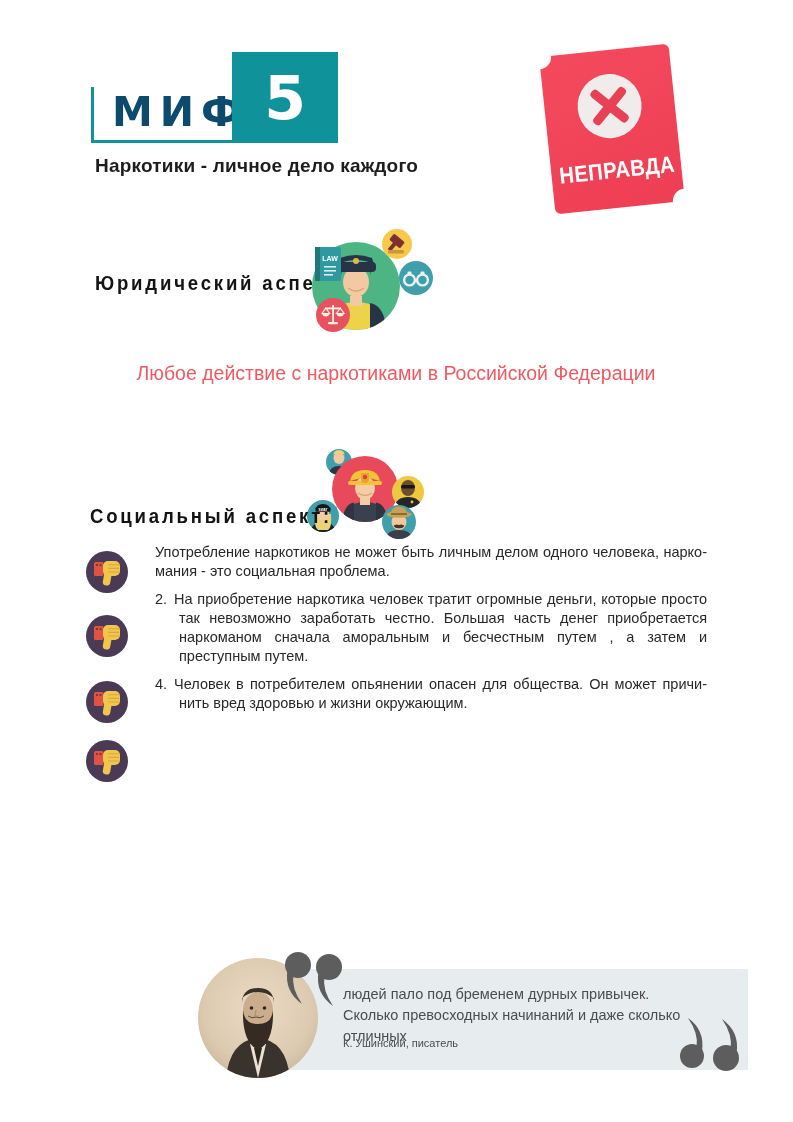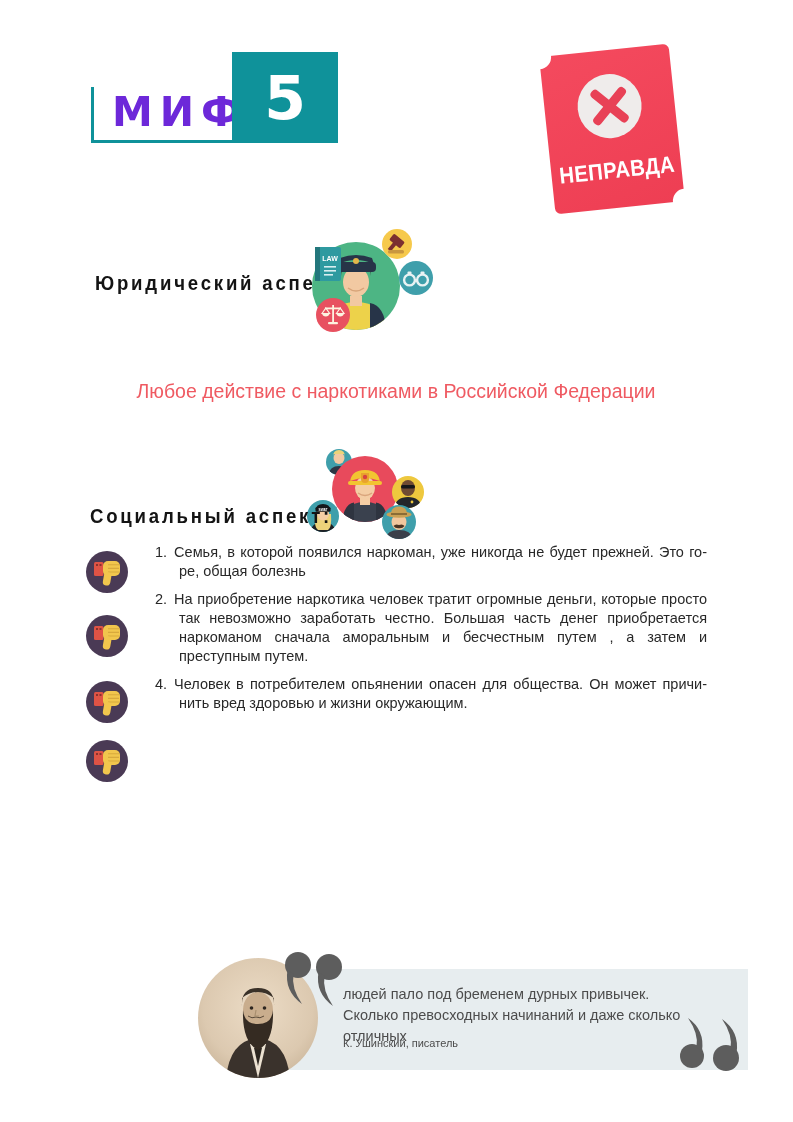--- a/index.html
+++ b/index.html
@@ -5,21 +5,21 @@
   html,body { margin:0; padding:0; background:#ffffff; }
   .page {
     position:relative; width:793px; height:1122px; margin:0 auto;
     background:#ffffff; overflow:hidden;
     font-family:"Liberation Sans", sans-serif;
   }
   
   .bracket-v { position:absolute; left:91px; top:87px; width:3px; height:56px; background:#0f929a; }
   .bracket-h { position:absolute; left:91px; top:140px; width:141px; height:3px; background:#0f929a; }
   .myth-label {
-    position:absolute; left:112px; top:88px; color:#6d28d9;
+    position:absolute; left:112px; top:88px; color:#0c4a6e;
     font-size:41px; font-weight:bold; letter-spacing:7px;
     font-family:"DejaVu Sans", sans-serif;
   }
   .myth-num-box {
     position:absolute; left:232px; top:52px; width:106px; height:91px;
     background:#0f929a; display:flex; align-items:center; justify-content:center;
   }
   .myth-num { color:#ffffff; font-size:60px; font-weight:bold; font-family:"DejaVu Sans", sans-serif; }
   .page-title {
     position:absolute; left:95px; top:155px; color:#1d1d1d;
@@ -55,21 +55,21 @@
     letter-spacing:3px; white-space:nowrap;
     transform:scaleX(0.93); transform-origin:left center;
   }
   .heading-legal { left:95px; top:272px; }
   .heading-social { left:90px; top:505px; }
   
   .legal-cluster { position:absolute; left:298px; top:228px; }
   .social-cluster { position:absolute; left:300px; top:444px; }
   
   .legal-statement {
-    position:absolute; left:96px; top:376px; width:600px;
+    position:absolute; left:96px; top:358px; width:600px;
     text-align:center; color:#ef5a62; font-size:19.5px; line-height:30px;
   }
   
   .thumb-icon { position:absolute; left:86px; }
   .thumb-1 { top:551px; } .thumb-2 { top:615px; } .thumb-3 { top:681px; } .thumb-4 { top:740px; }
   .social-list {
     position:absolute; left:155px; top:543px; width:552px;
     color:#282828; font-size:14.5px; line-height:19px; text-align:justify;
   }
   .social-list p { margin:0 0 9px 0; }
@@ -95,20 +95,21 @@
 <body>
 
 <div class="page">
 
   <div class="bracket-v"></div>
   <div class="bracket-h"></div>
   <div class="myth-label">МИФ</div>
   <div class="myth-num-box">
     <span class="myth-num">5</span>
   </div>
+  <div class="page-title">Наркотики - личное дело каждого</div>
 
   <div class="sticker">
     <div class="sticker-x-circle">
       <div class="x-bar x-bar-1"></div>
       <div class="x-bar x-bar-2"></div>
     </div>
     <div class="sticker-label">НЕПРАВДА</div>
     <div class="notch notch-tl"></div>
     <div class="notch notch-br"></div>
   </div>
@@ -296,21 +297,21 @@
     <circle cx="21" cy="21" r="21" fill="#4a3a55"></circle>
     <rect x="8" y="11" width="9.5" height="14" rx="1.5" fill="#df5345"></rect>
     <rect x="10" y="13" width="2" height="2" fill="#8a342d"></rect>
       <rect x="13.5" y="13" width="2" height="2" fill="#8a342d"></rect>
     <rect x="17" y="10" width="17" height="15" rx="5" fill="#f1c64d"></rect>
     <path d="M22 13.8 h11 M22 17.4 h11 M22 21 h11" stroke="#d8a93c" stroke-width="1.1"></path>
     <rect x="17.5" y="21" width="7.5" height="13.5" rx="3.7" fill="#f1c64d" transform="rotate(10 21 27)"></rect>
   </svg>
 
   <div class="social-list">
-    <p class="numbered"><span class="item-num">1.</span><span>Семья, в которой появился наркоман, уже никогда не будет прежней. Это го-ре, общая болезнь</span></p>
+    <p>Употребление наркотиков не может быть личным делом одного человека, нарко-мания - это социальная проблема.</p>
     <p class="numbered"><span class="item-num">2.</span><span>На приобретение наркотика человек тратит огромные деньги, которые просто так невозможно заработать честно. Большая часть денег приобретается наркоманом сначала аморальным и бесчестным путем , а затем и преступным путем.</span></p>
     <p class="numbered"><span class="item-num">4.</span><span>Человек в потребителем опьянении опасен для общества. Он может причи-нить вред здоровью и жизни окружающим.</span></p>
   </div>
 
   <div class="quote-box"></div>
 
   <svg class="portrait" width="120" height="120" viewBox="0 0 120 120">
     <defs>
       <radialGradient id="sepia" cx="50%" cy="42%" r="65%">
         <stop offset="0%" stop-color="#ecdcc6"></stop>

